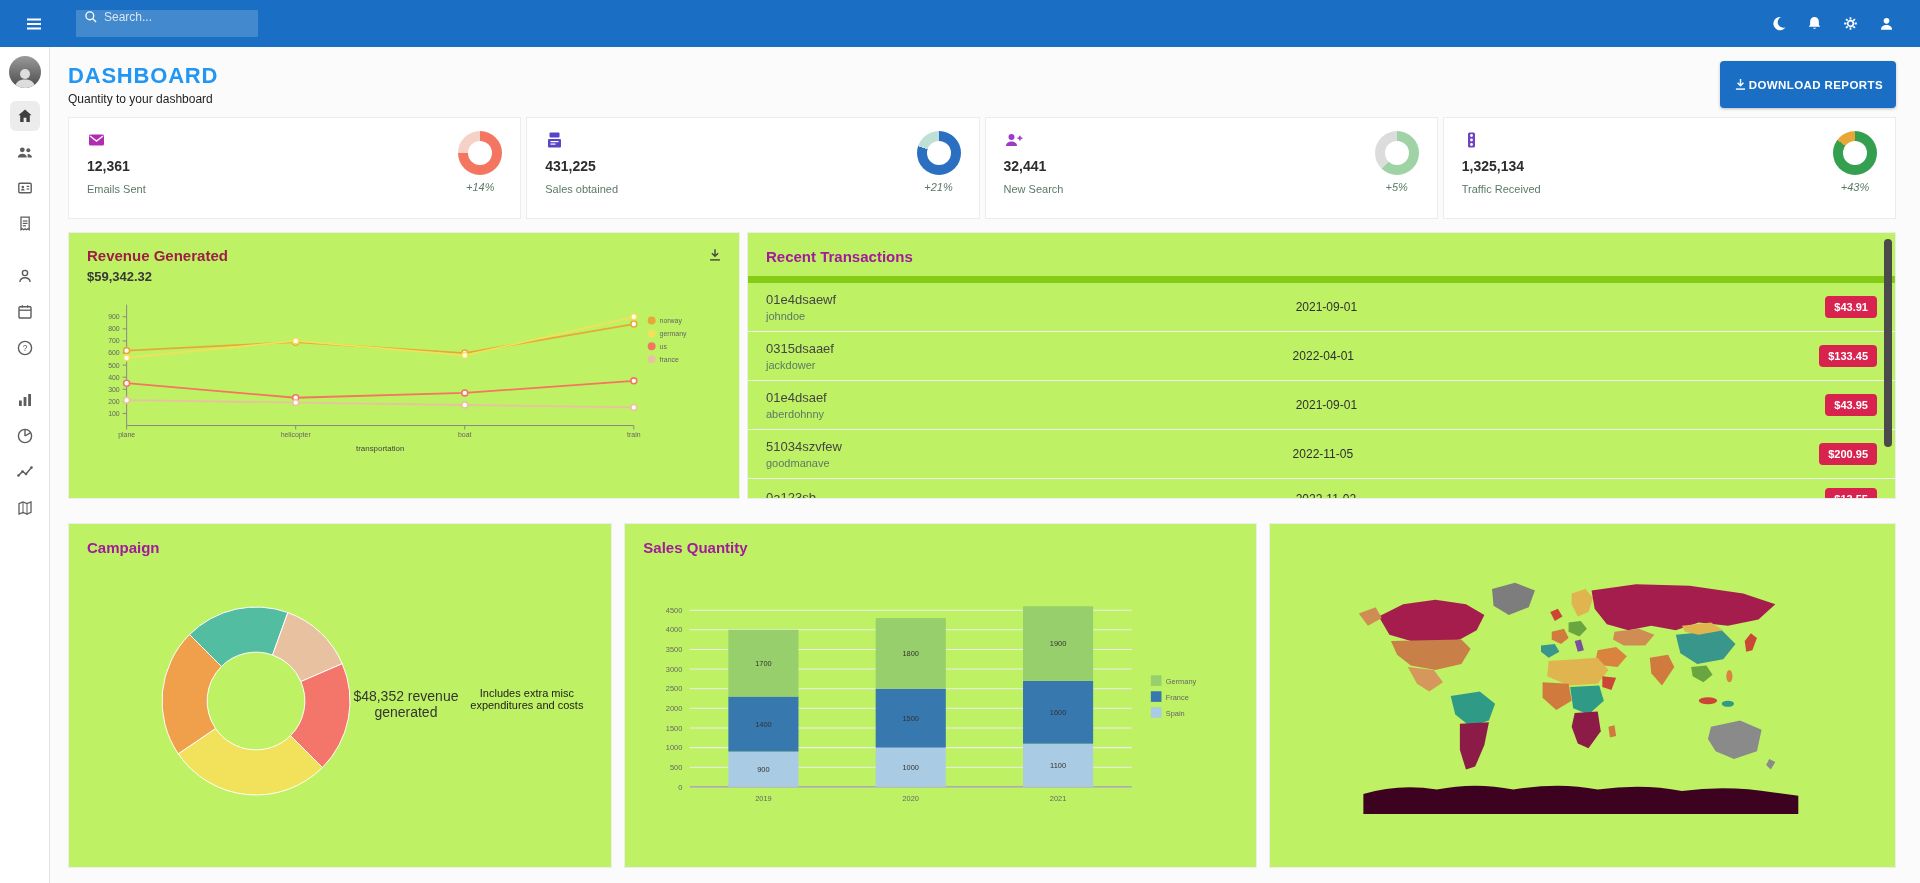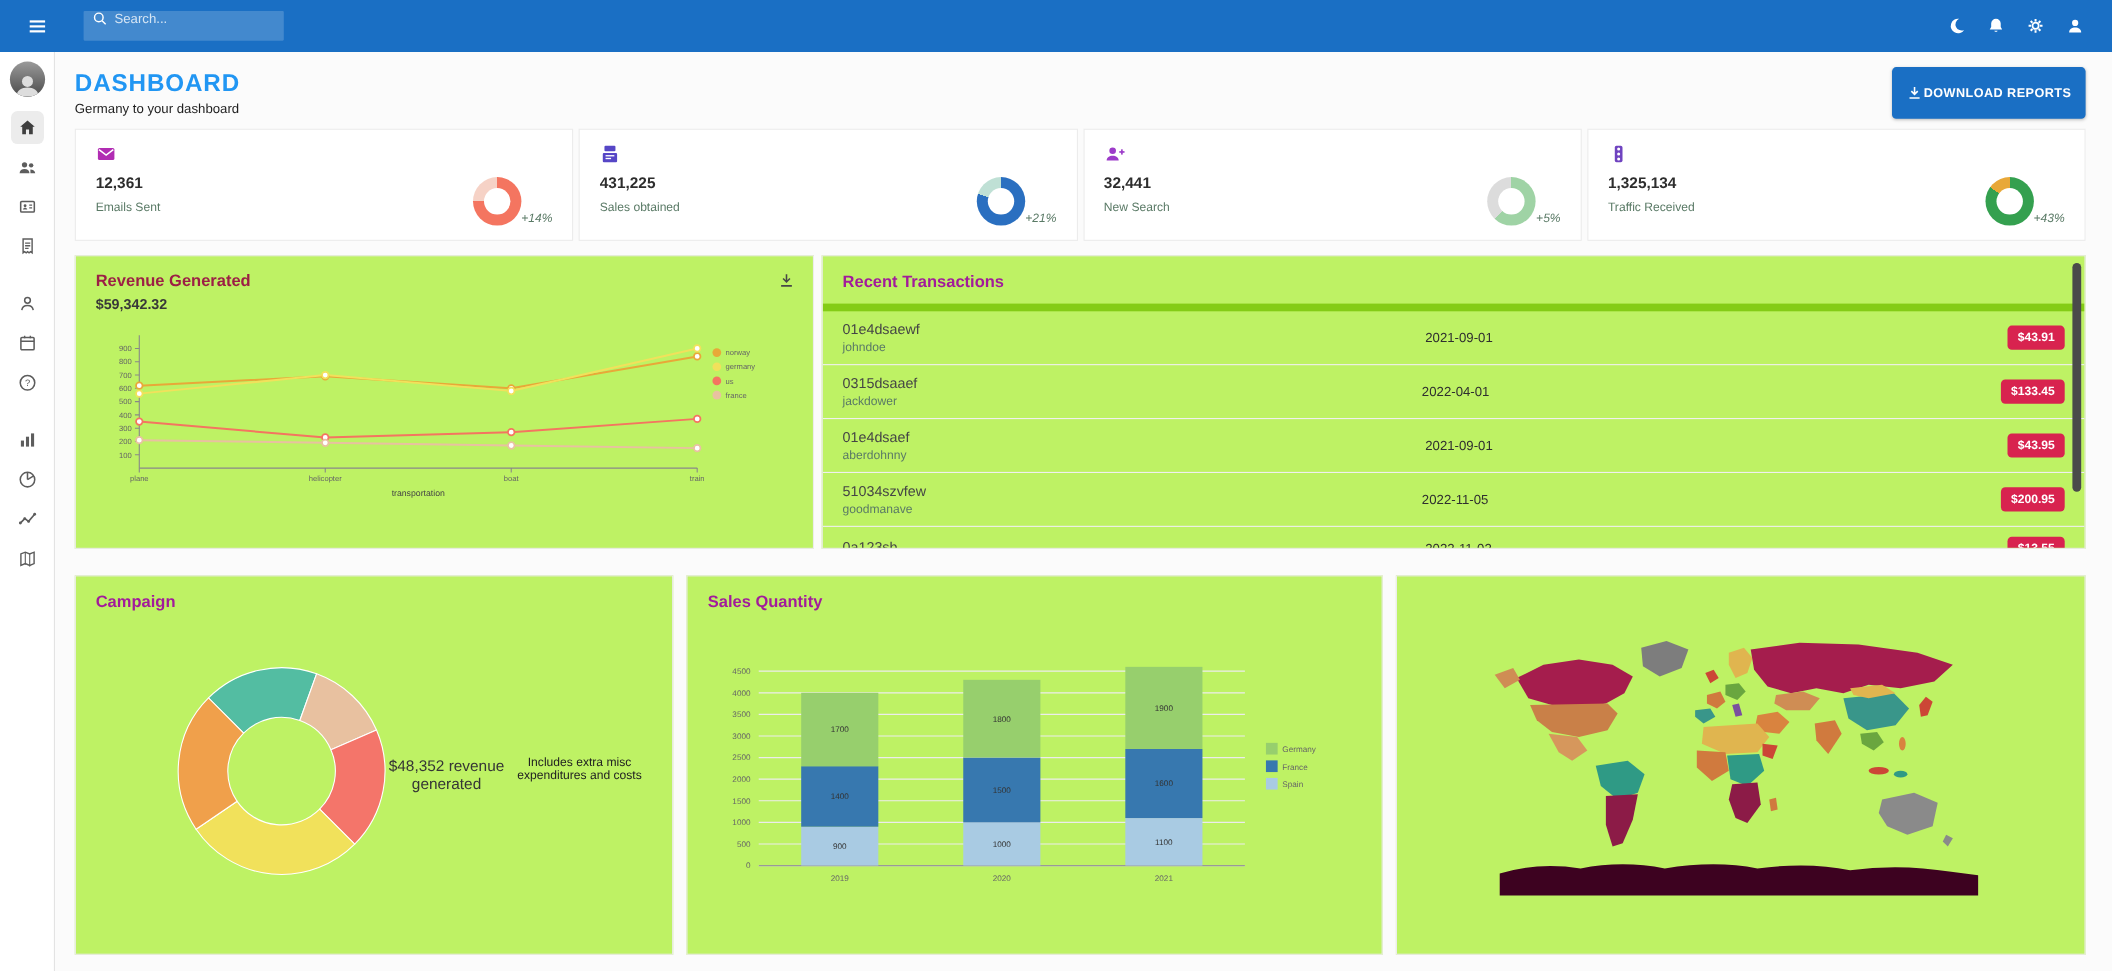--- a/index.html
+++ b/index.html
@@ -41,21 +41,21 @@
 
   .panel{background:#bef264;border:1px solid #ececec}
 
   
   .stats{display:grid;grid-template-columns:repeat(4,1fr);gap:5px;margin-top:9px;height:102px}
   .card{background:#fff;border:1px solid #ececec;display:flex;justify-content:space-between;padding:13px 18px}
   .card-left{display:flex;flex-direction:column}
   .stat-icon{height:20px;color:#8a2bd8}
   .stat-value{font-size:14px;font-weight:bold;color:var(--ink,#2d2d2d);margin-top:7px}
   .stat-label{font-size:11px;color:var(--green,#5a7a66);margin-top:9px}
-  .card-right{display:flex;flex-direction:row;align-items:flex-end}
+  .card-right{display:flex;flex-direction:column;align-items:center}
   .ring{width:44px;height:44px;border-radius:50%;position:relative}
   .ring::after{content:"";position:absolute;inset:10px;background:#fff;border-radius:50%}
   .stat-delta{font-size:11px;font-style:italic;color:var(--green,#5a7a66);margin-top:6px}
 
   
   .mid{display:grid;grid-template-columns:672px 1fr;gap:7px;margin-top:13px;height:267px}
   .revenue{padding:14px 18px;position:relative}
   .panel-title{font-size:15px;font-weight:bold;color:var(--magenta,#a21b9b)}
   .revenue .panel-title{color:var(--maroon,#9c1f45)}
   .revenue-amount{font-size:13px;font-weight:bold;color:#383838;margin-top:5px}
@@ -221,21 +221,21 @@
         </svg>
     </button>
   </nav>
 </aside>
 
 <main class="main" style="padding-top:61px">
 
   <div class="page-head">
     <div>
       <h1>DASHBOARD</h1>
-      <div class="subtitle">Germany to your dashboard</div>
+      <div class="subtitle">Quantity to your dashboard</div>
     </div>
     <button class="download-btn">
       <span>
         <svg width="15" height="15" viewBox="0 0 18 18">
             <path d="M9 2.5v7.5M5.5 7L9 10.5 12.5 7" stroke="#fff" stroke-width="1.7" fill="none"></path>
             <path d="M3.5 14.5h11" stroke="#fff" stroke-width="1.7"></path>
           </svg>
       </span>
       <span>DOWNLOAD REPORTS</span>
     </button>

